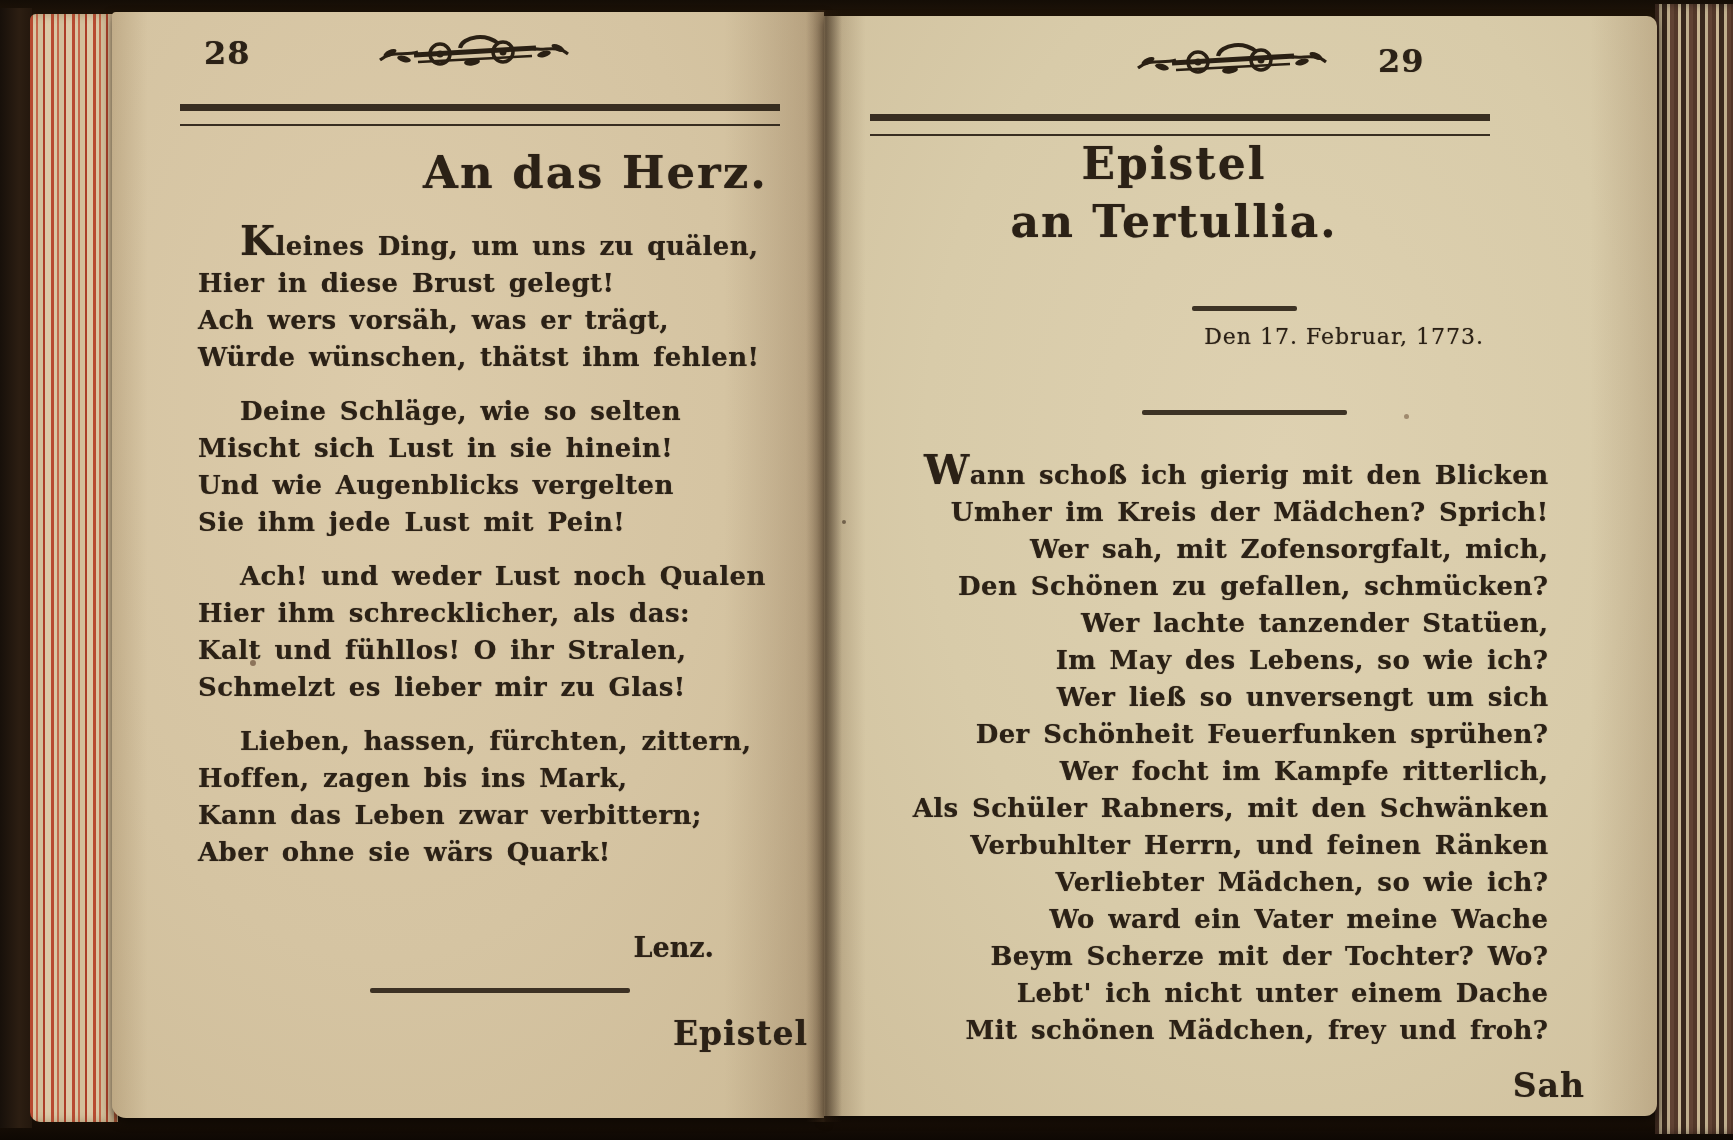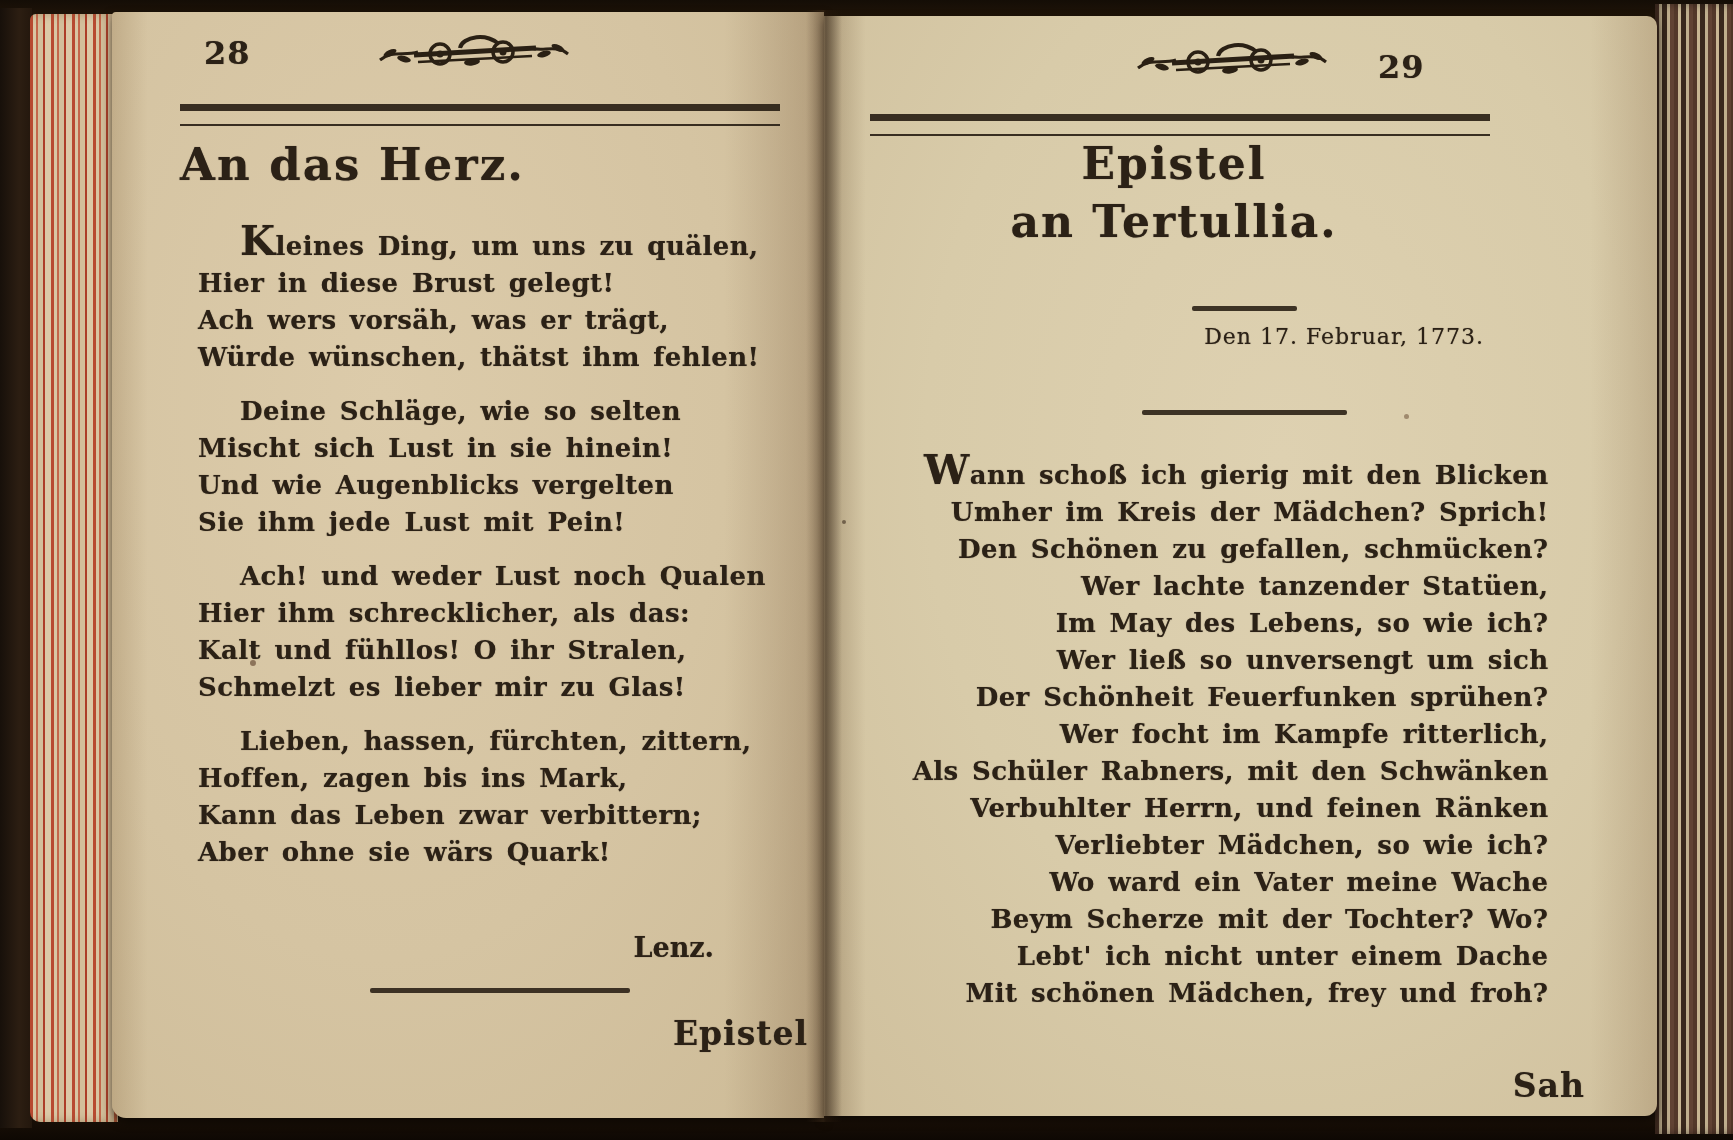--- a/index.html
+++ b/index.html
@@ -48,21 +48,21 @@
     background:linear-gradient(90deg,rgba(70,50,30,0),rgba(70,50,30,.42) 48%,rgba(40,26,14,.55) 55%,rgba(70,50,30,0));
     pointer-events:none;}
 
   
   .ink{color:#2b2116;text-shadow:0 0 1px rgba(43,33,22,.55);}
   .pagenum{position:absolute;font-size:32px;font-weight:bold;letter-spacing:1px;}
   .ornament{position:absolute;width:200px;height:54px;}
   .ornament svg{width:100%;height:100%;}
   .rule-double{position:absolute;height:13px;border-top:7px solid #2b2116;border-bottom:2px solid #2b2116;opacity:.92;}
   .rule-short{position:absolute;height:5px;background:#2b2116;border-radius:2px;opacity:.9;}
-  .poemtitle{position:absolute;font-size:45px;font-weight:bold;letter-spacing:2px;text-align:left;margin:8px;}
+  .poemtitle{position:absolute;font-size:45px;font-weight:bold;letter-spacing:2px;text-align:right;margin:16px;}
   .titleline{position:absolute;font-size:44px;font-weight:bold;letter-spacing:2px;text-align:center;}
   .dateline{position:absolute;font-size:22px;font-weight:normal;letter-spacing:1px;text-align:right;}
   .poem{position:absolute;font-size:26px;font-weight:bold;line-height:37px;letter-spacing:.4px;word-spacing:4px;}
   .stanza{margin-bottom:17px;}
   .poem-line{white-space:nowrap;}
   .stanza .poem-line:first-child,
   .poem-first .poem-line:first-child{text-indent:42px;}
   .dropcap .poem-line:first-child::first-letter{font-size:1.55em;line-height:.8;}
   .signature{position:absolute;font-size:27px;font-weight:bold;}
   .catchword{position:absolute;font-size:33px;font-weight:bold;letter-spacing:1px;}
@@ -141,33 +141,34 @@
     <div class="rule-short" style="left:258px;top:976px;width:260px;"></div>
     <div class="catchword ink" style="right:16px;top:1002px;">Epistel</div>
   </div>
 
   <div class="page page-right">
     <div class="ornament" style="left:308px;top:20px;">
       <svg viewBox="0 0 200 54">
           <use href="#vignette"></use>
         </svg>
     </div>
-    <div class="pagenum ink" style="left:554px;top:32px;">29</div>
+    <div class="pagenum ink" style="left:554px;top:26px;">29</div>
     <div class="rule-double" style="left:46px;top:98px;width:620px;"></div>
 
     <div class="titleline ink" style="left:40px;top:122px;width:620px;">Epistel</div>
     <div class="titleline ink" style="left:40px;top:180px;width:620px;">an Tertullia.</div>
 
     <div class="rule-short" style="left:368px;top:290px;width:105px;"></div>
     <div class="dateline ink" style="left:40px;top:308px;width:620px;">Den 17. Februar, 1773.</div>
     <div class="rule-short" style="left:318px;top:394px;width:205px;"></div>
 
     <div class="poem poem-first dropcap ink" style="left:58px;top:438px;text-align:right;">
         <div class="poem-line">Wann schoß ich gierig mit den Blicken</div>
         <div class="poem-line">Umher im Kreis der Mädchen? Sprich!</div>
+        <div class="poem-line">Wer sah, mit Zofensorgfalt, mich,</div>
         <div class="poem-line">Den Schönen zu gefallen, schmücken?</div>
         <div class="poem-line">Wer lachte tanzender Statüen,</div>
         <div class="poem-line">Im May des Lebens, so wie ich?</div>
         <div class="poem-line">Wer ließ so unversengt um sich</div>
         <div class="poem-line">Der Schönheit Feuerfunken sprühen?</div>
         <div class="poem-line">Wer focht im Kampfe ritterlich,</div>
         <div class="poem-line">Als Schüler Rabners, mit den Schwänken</div>
         <div class="poem-line">Verbuhlter Herrn, und feinen Ränken</div>
         <div class="poem-line">Verliebter Mädchen, so wie ich?</div>
         <div class="poem-line">Wo ward ein Vater meine Wache</div>

